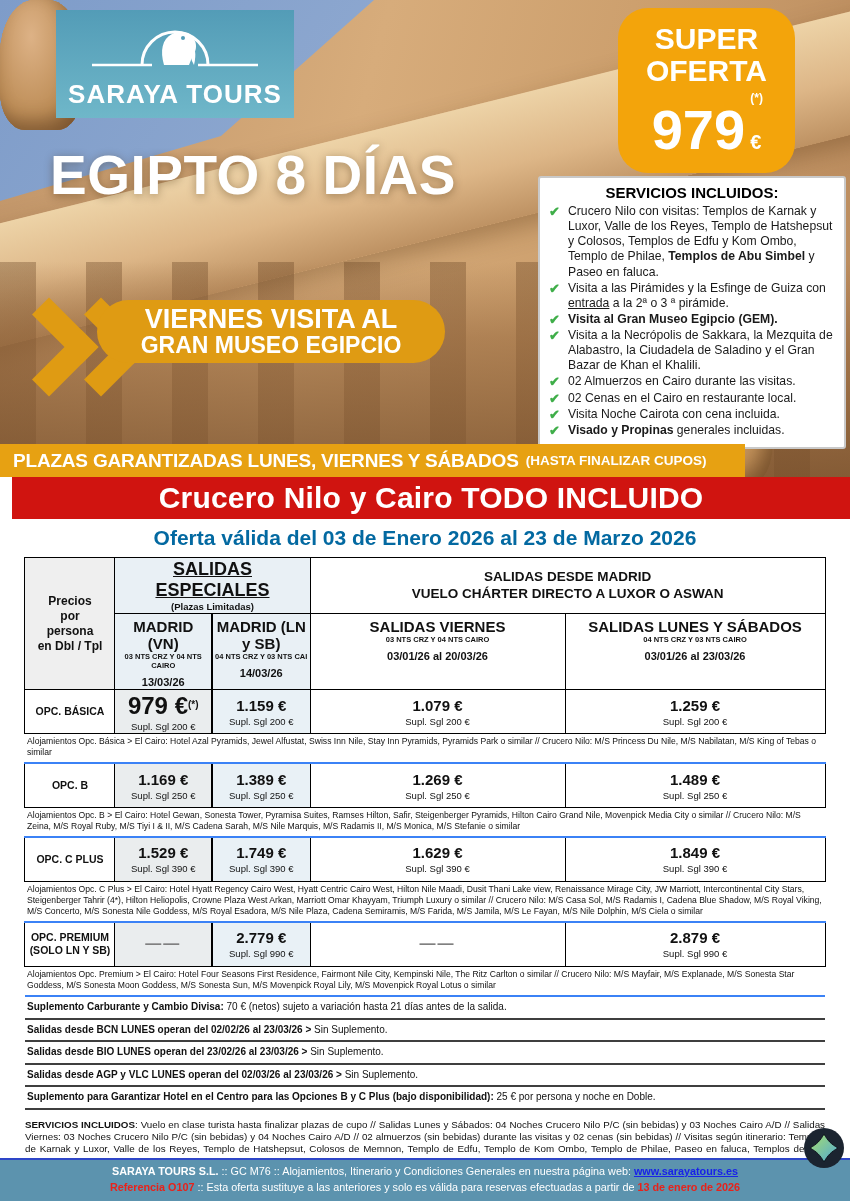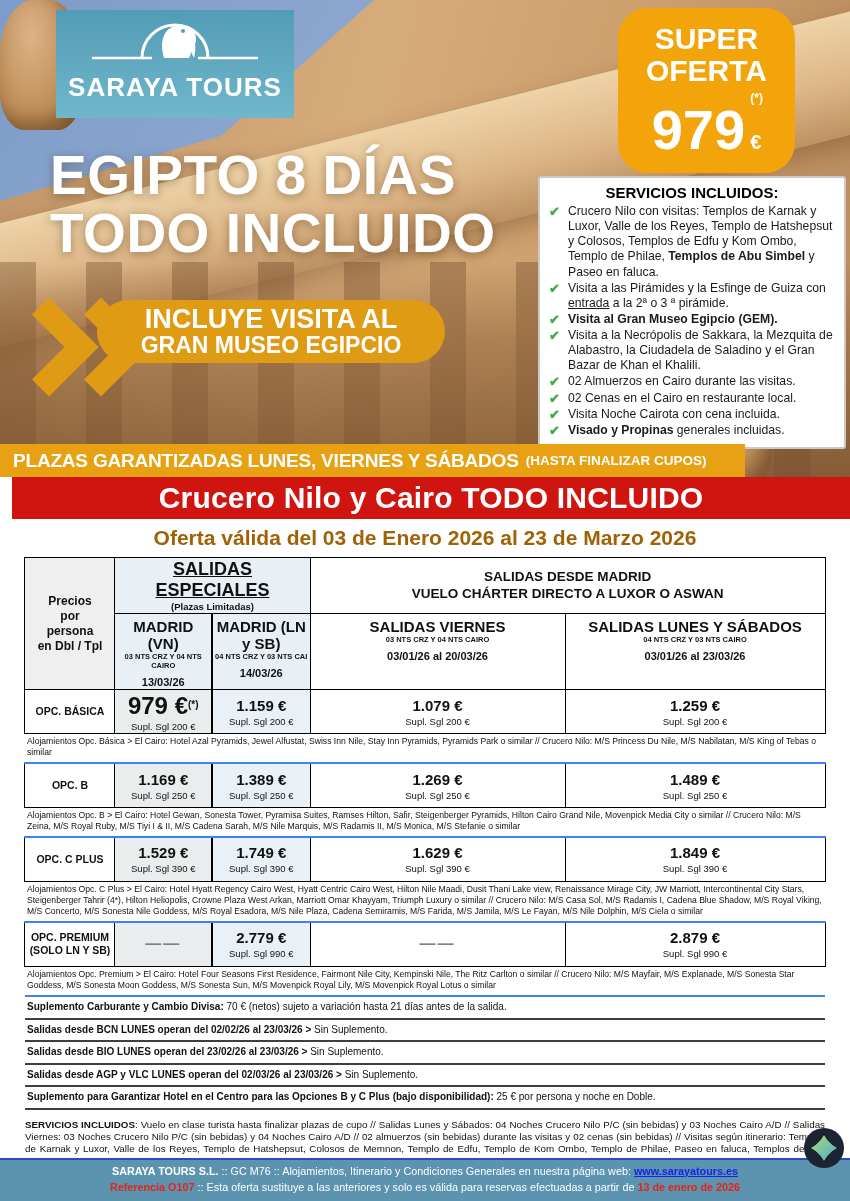--- a/index.html
+++ b/index.html
@@ -25,21 +25,21 @@
   .head:nth-of-type(1){left:48px;top:352px;transform:rotate(-4deg);}
   .head:nth-of-type(2){left:178px;top:340px;transform:rotate(-2deg);}
   .head:nth-of-type(3){left:308px;top:348px;}
   .head:nth-of-type(4){left:438px;top:338px;transform:rotate(2deg);}
   .head:nth-of-type(5){left:568px;top:348px;transform:rotate(-2deg);}
   .head:nth-of-type(6){left:692px;top:356px;transform:rotate(3deg);}
 
   
   .logo{position:absolute;left:56px;top:10px;width:238px;height:108px;z-index:12;
     background:linear-gradient(180deg,#539CB7 0%,#6FB7C9 100%);
-    display:flex;flex-direction:column;align-items:center;justify-content:flex-end;padding-bottom:15px;box-sizing:border-box;}
+    display:flex;flex-direction:column;align-items:center;justify-content:flex-end;padding-bottom:8px;box-sizing:border-box;}
   .brand-name{color:#fff;font-size:26px;font-weight:700;letter-spacing:1px;white-space:nowrap;}
 
   
   .headline{position:absolute;left:50px;top:146px;z-index:11;color:#fff;font-weight:800;
     font-size:55px;line-height:1.06;letter-spacing:.5px;text-shadow:0 2px 10px rgba(60,35,5,.4);}
 
   
   .chevrons{position:absolute;left:14px;top:312px;z-index:11;white-space:nowrap;}
   .chev{display:inline-block;width:46px;height:46px;border-top:24px solid #DF9B13;border-right:24px solid #DF9B13;
     transform:rotate(45deg);margin-right:-22px;}
@@ -66,21 +66,21 @@
   .services li{position:relative;padding-left:19px;font-size:12.2px;line-height:1.24;margin-bottom:1px;color:#1a1a1a;}
   .check{position:absolute;left:0;top:0;color:#3FAE49;font-weight:bold;font-size:13px;}
 
   
   .banner-orange{position:absolute;left:0;top:444px;width:745px;height:33px;z-index:13;background:#E7A112;
     display:flex;align-items:center;padding-left:13px;box-sizing:border-box;color:#fff;white-space:nowrap;}
   .bo-main{font-size:19px;font-weight:800;letter-spacing:-.2px;}
   .bo-small{font-size:13.5px;font-weight:800;margin-left:7px;}
   .banner-red{height:42px;background:#D01410;color:#fff;display:flex;align-items:center;justify-content:center;
     font-size:30px;font-weight:800;letter-spacing:.2px;margin-left:12px;}
-  .validity{text-align:center;font-size:21px;font-weight:800;color:#a16207;padding:7px 0 5px;}
+  .validity{text-align:center;font-size:21px;font-weight:800;color:#0369a1;padding:7px 0 5px;}
 
   
   table.pricing{width:800px;margin:2px auto 0;border-collapse:collapse;table-layout:fixed;}
   table.pricing th,table.pricing td{box-sizing:border-box;}
   .corner{background:#EFEFEF;border:1px solid #000;font-weight:bold;font-size:12px;white-space:pre-line;line-height:1.25;}
   .gspec{background:#E9F0F5;border:1px solid #000;height:40px;}
   .gspec .gt{font-size:18px;font-weight:800;text-decoration:underline;}
   .gspec .gs{font-size:9.5px;font-weight:700;}
   .gmad{background:#fff;border:1px solid #000;}
   .gmad div{font-size:13.5px;font-weight:800;line-height:1.2;}
@@ -146,30 +146,29 @@
         <line x1="108" y1="44" x2="168" y2="44" stroke="#fff" stroke-width="2.5"></line>
         <path d="M74 44 C70 30 72 18 82 13 C92 8 102 12 105 20 C107 25 106 30 103 34 L99 44 Z" fill="#fff"></path>
         <path d="M100 22 q8 5 4 22 q-5 -8 -4 -22" fill="#fff"></path>
         <circle cx="93" cy="17" r="2" fill="#539CB7"></circle>
       </svg>
       <div class="brand-name">SARAYA TOURS</div>
     </div>
 
     <div class="headline">
       <div>EGIPTO 8 DÍAS</div>
-      <div>TODO INCLUIDO</div>
     </div>
 
     <div class="chevrons">
       <span class="chev"></span>
       <span class="chev"></span>
     </div>
 
     <div class="pill">
-      <div class="pl1">INCLUYE VISITA AL</div>
+      <div class="pl1">VIERNES VISITA AL</div>
       <div class="pl2">GRAN MUSEO EGIPCIO</div>
     </div>
 
     <div class="badge">
       <div class="bl">SUPER</div>
       <div class="bl">OFERTA</div>
       <div class="bast">(*)</div>
       <div class="bprice"><span>979</span><span class="beur">€</span></div>
     </div>
 

